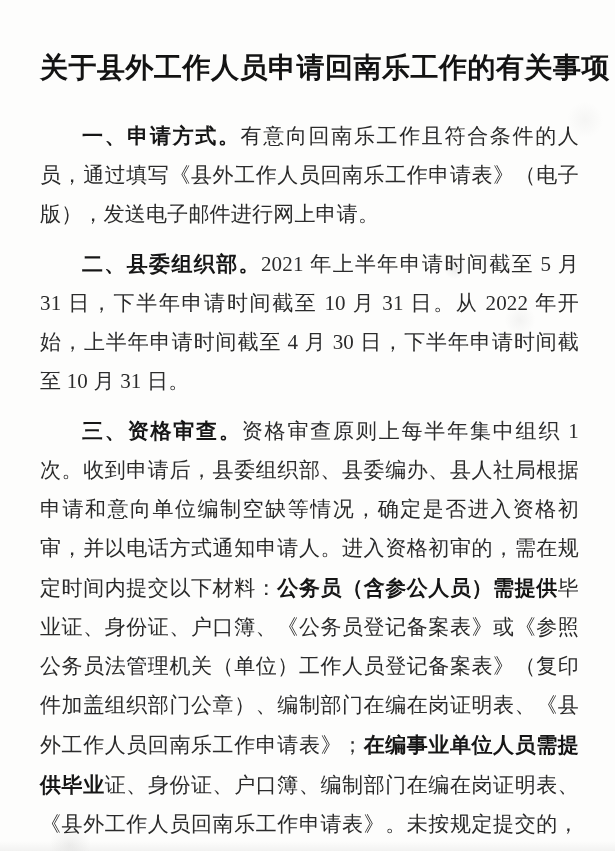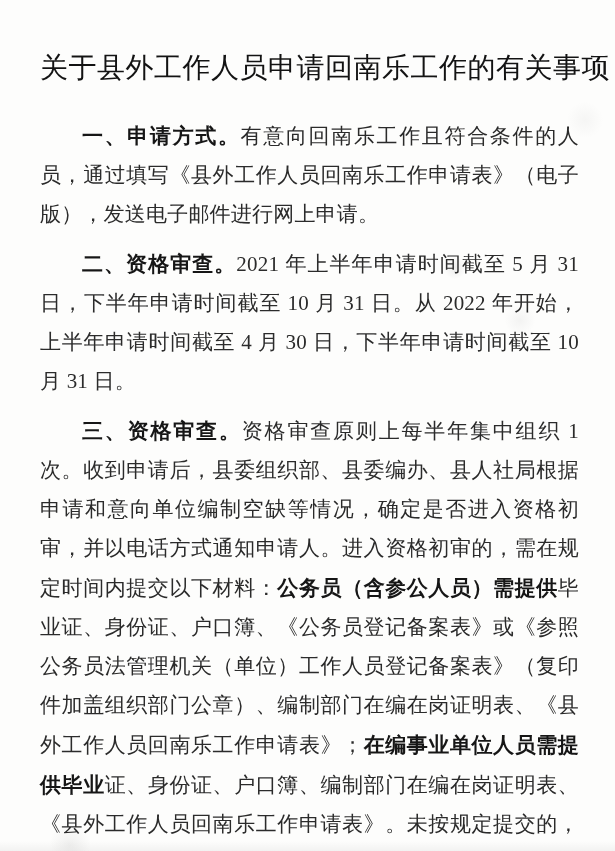--- a/index.html
+++ b/index.html
@@ -22,21 +22,21 @@
     overflow: hidden;
     color: #252525;
     font-family: "Liberation Serif", "DejaVu Serif", serif;
     -webkit-font-smoothing: antialiased;
   }
   .content {
     padding: 46px 36px 0 40px;
   }
   .title {
     text-align: right;
-    font-weight: normal;
+    font-weight: bold;
     color: #131313;
     font-size: 28px;
     line-height: 44px;
     letter-spacing: 0.5px;
     margin-bottom: 26px;
   }
   .title-line {
     white-space: nowrap;
   }
   .body p {
@@ -61,19 +61,19 @@
   <div class="content">
 
     <div class="title">
       <div class="title-line">关于县外工作人员申请回南乐工作的有关事项</div>
     </div>
 
     <div class="body">
 
       <p><span class="b">一、申请方式。</span><span>有意向回南乐工作且符合条件的人员，通过填写《县外工作人员回南乐工作申请表》（电子版），发送电子邮件进行网上申请。</span></p>
 
-      <p><span class="b">二、资格审查。</span><span>2021 年上半年申请时间截至 5 月 31 日，下半年申请时间截至 10 月 31 日。从 2022 年开始，上半年申请时间截至 4 月 30 日，下半年申请时间截至 10 月 31 日。</span></p>
+      <p><span class="b">二、县委组织部。</span><span>2021 年上半年申请时间截至 5 月 31 日，下半年申请时间截至 10 月 31 日。从 2022 年开始，上半年申请时间截至 4 月 30 日，下半年申请时间截至 10 月 31 日。</span></p>
 
       <p><span class="b">三、资格审查。</span><span>资格审查原则上每半年集中组织 1 次。收到申请后，县委组织部、县委编办、县人社局根据申请和意向单位编制空缺等情况，确定是否进入资格初审，并以电话方式通知申请人。进入资格初审的，需在规定时间内提交以下材料：</span><span class="b">公务员（含参公人员）需提供</span><span>毕业证、身份证、户口簿、《公务员登记备案表》或《参照公务员法管理机关（单位）工作人员登记备案表》（复印件加盖组织部门公章）、编制部门在编在岗证明表、《县外工作人员回南乐工作申请表》；</span><span class="b">在编事业单位人员需提供毕业</span><span>证、身份证、户口簿、编制部门在编在岗证明表、《县外工作人员回南乐工作申请表》。未按规定提交的，视为放弃申请；提交虚假材料的，取消其申请资格。</span></p>
 
     </div>
   </div>
 </div>
 
 </body></html>

